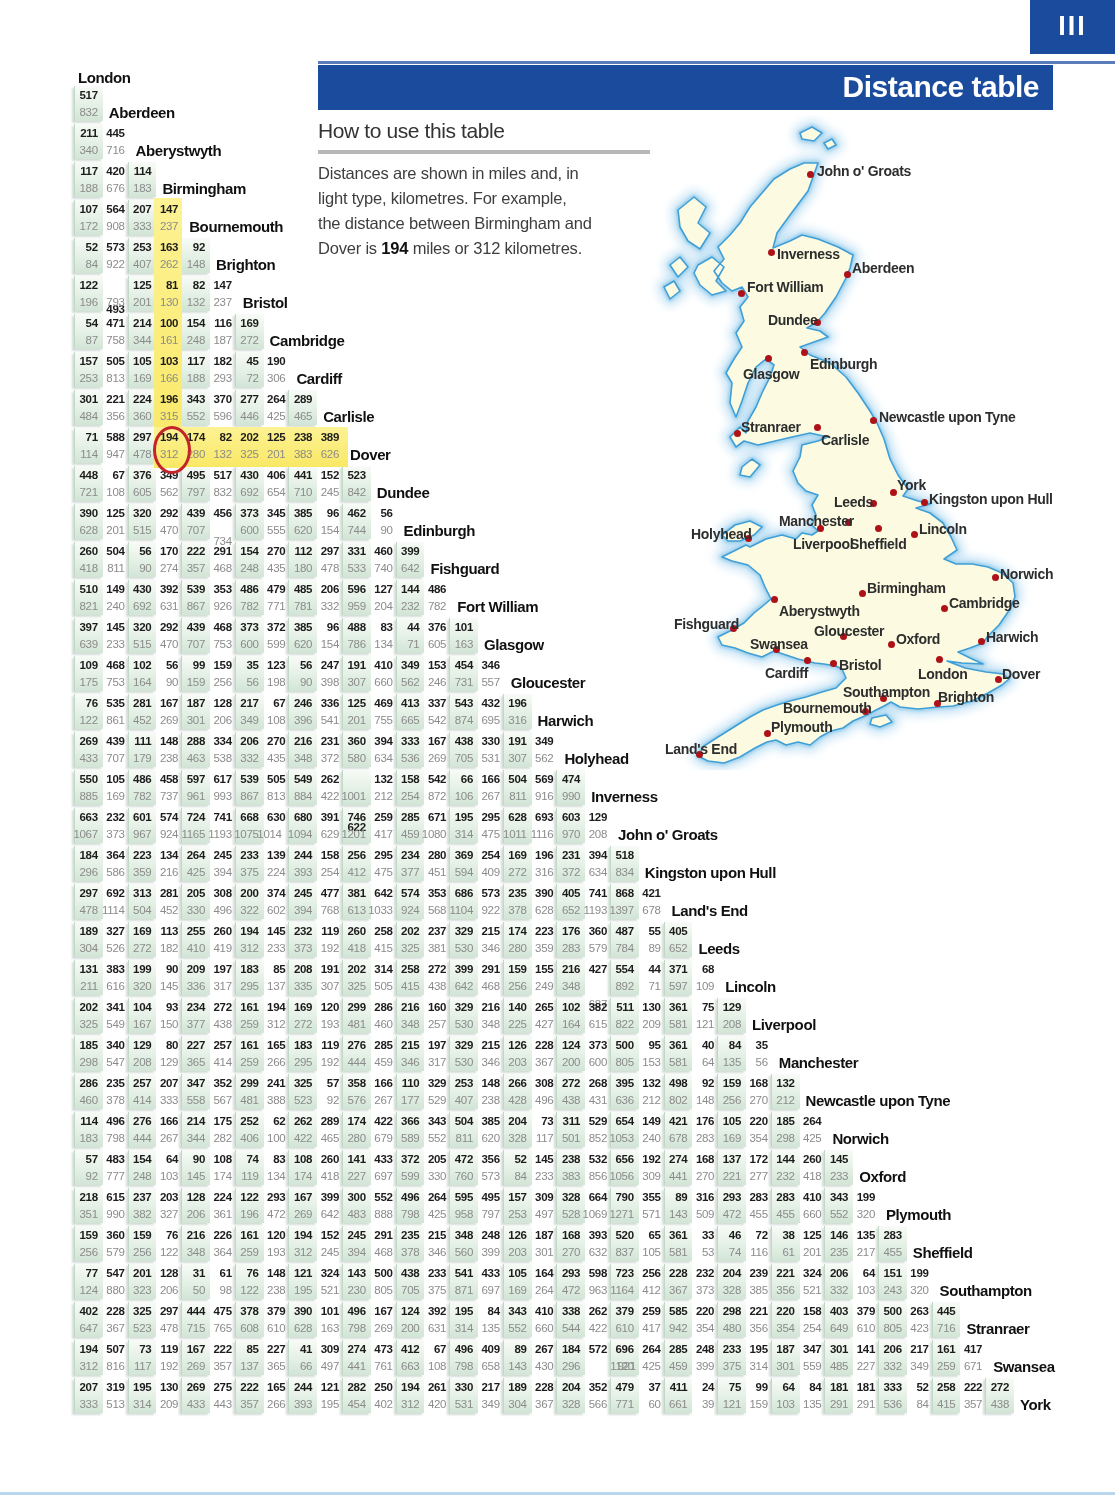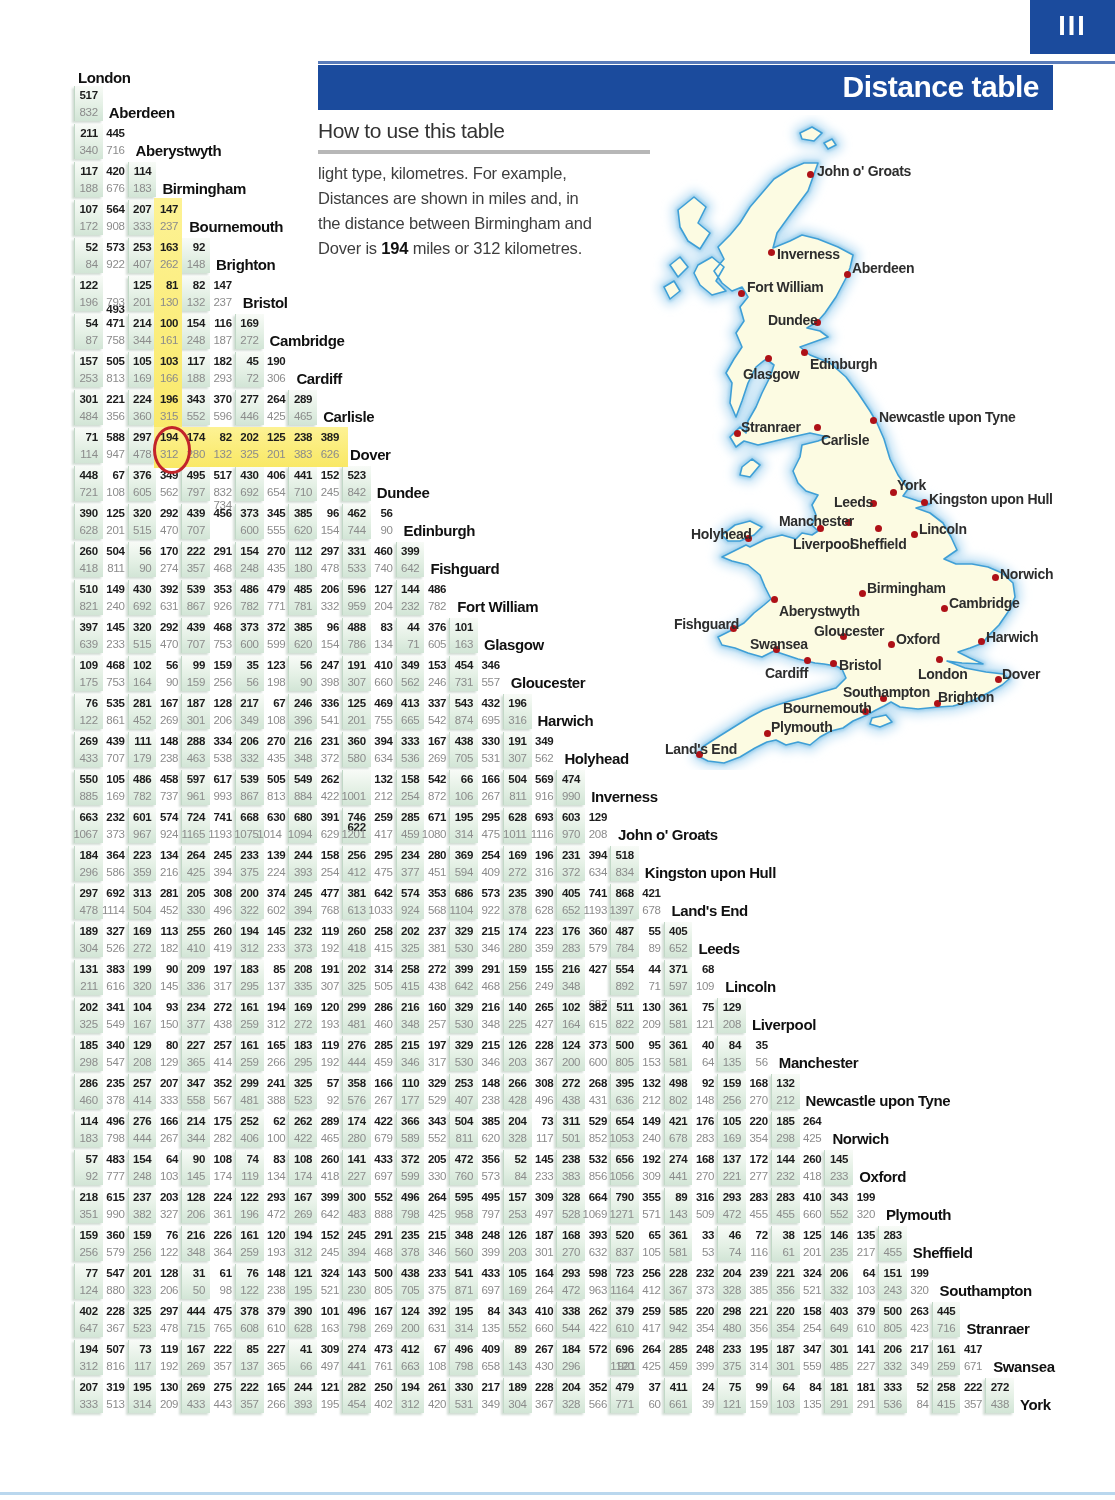--- a/index.html
+++ b/index.html
@@ -48,22 +48,22 @@
   </div>
 
   <div class="banner-topline"></div>
   <div class="banner">
     <span>Distance table</span>
   </div>
 
   <div class="howto-h">How to use this table</div>
   <div class="howto-rule"></div>
   <div class="howto-p" id="howto-p">
+      <div><span>Distances are shown in miles and, in</span></div>
       <div><span>light type, kilometres. For example,</span></div>
-      <div><span>Distances are shown in miles and, in</span></div>
       <div><span>the distance between Birmingham and</span></div>
       <div><span>Dover is </span><b>194</b><span> miles or 312 kilometres.</span></div>
     </div>
 
   <div id="table-layer">
       <div class="yellow-band" style="left: 154.4px; top: 198px; width: 27.8px; height: 270px;"></div>
       <div class="yellow-band" style="left: 154.4px; top: 427px; width: 193.6px; height: 40px;"></div>
       <div class="city-label" style="left: 78px; top: 69px;">London</div>
       <div class="gbox" style="left: 74px; top: 86px; width: 27.8px; height: 35px;"></div>
       <div class="num-m" style="left: 66px; top: 88px; width: 31.8px;">517</div>
@@ -254,21 +254,21 @@
       <div class="num-k" style="left: 66px; top: 523px; width: 31.8px;">628</div>
       <div class="num-m" style="left: 92.8px; top: 506px; width: 31.8px;">125</div>
       <div class="num-k" style="left: 92.8px; top: 523px; width: 31.8px;">201</div>
       <div class="num-m" style="left: 119.6px; top: 506px; width: 31.8px;">320</div>
       <div class="num-k" style="left: 119.6px; top: 523px; width: 31.8px;">515</div>
       <div class="num-m" style="left: 146.4px; top: 506px; width: 31.8px;">292</div>
       <div class="num-k" style="left: 146.4px; top: 523px; width: 31.8px;">470</div>
       <div class="num-m" style="left: 173.2px; top: 506px; width: 31.8px;">439</div>
       <div class="num-k" style="left: 173.2px; top: 523px; width: 31.8px;">707</div>
       <div class="num-m" style="left: 200px; top: 506px; width: 31.8px;">456</div>
-      <div class="num-k" style="left: 200px; top: 498px; width: 31.8px;">734</div>
+      <div class="num-k" style="left: 200px; top: 534px; width: 31.8px;">734</div>
       <div class="num-m" style="left: 226.8px; top: 506px; width: 31.8px;">373</div>
       <div class="num-k" style="left: 226.8px; top: 523px; width: 31.8px;">600</div>
       <div class="num-m" style="left: 253.6px; top: 506px; width: 31.8px;">345</div>
       <div class="num-k" style="left: 253.6px; top: 523px; width: 31.8px;">555</div>
       <div class="num-m" style="left: 280.4px; top: 506px; width: 31.8px;">385</div>
       <div class="num-k" style="left: 280.4px; top: 523px; width: 31.8px;">620</div>
       <div class="num-m" style="left: 307.2px; top: 506px; width: 31.8px;">96</div>
       <div class="num-k" style="left: 307.2px; top: 523px; width: 31.8px;">154</div>
       <div class="num-m" style="left: 334px; top: 506px; width: 31.8px;">462</div>
       <div class="num-k" style="left: 334px; top: 523px; width: 31.8px;">744</div>

